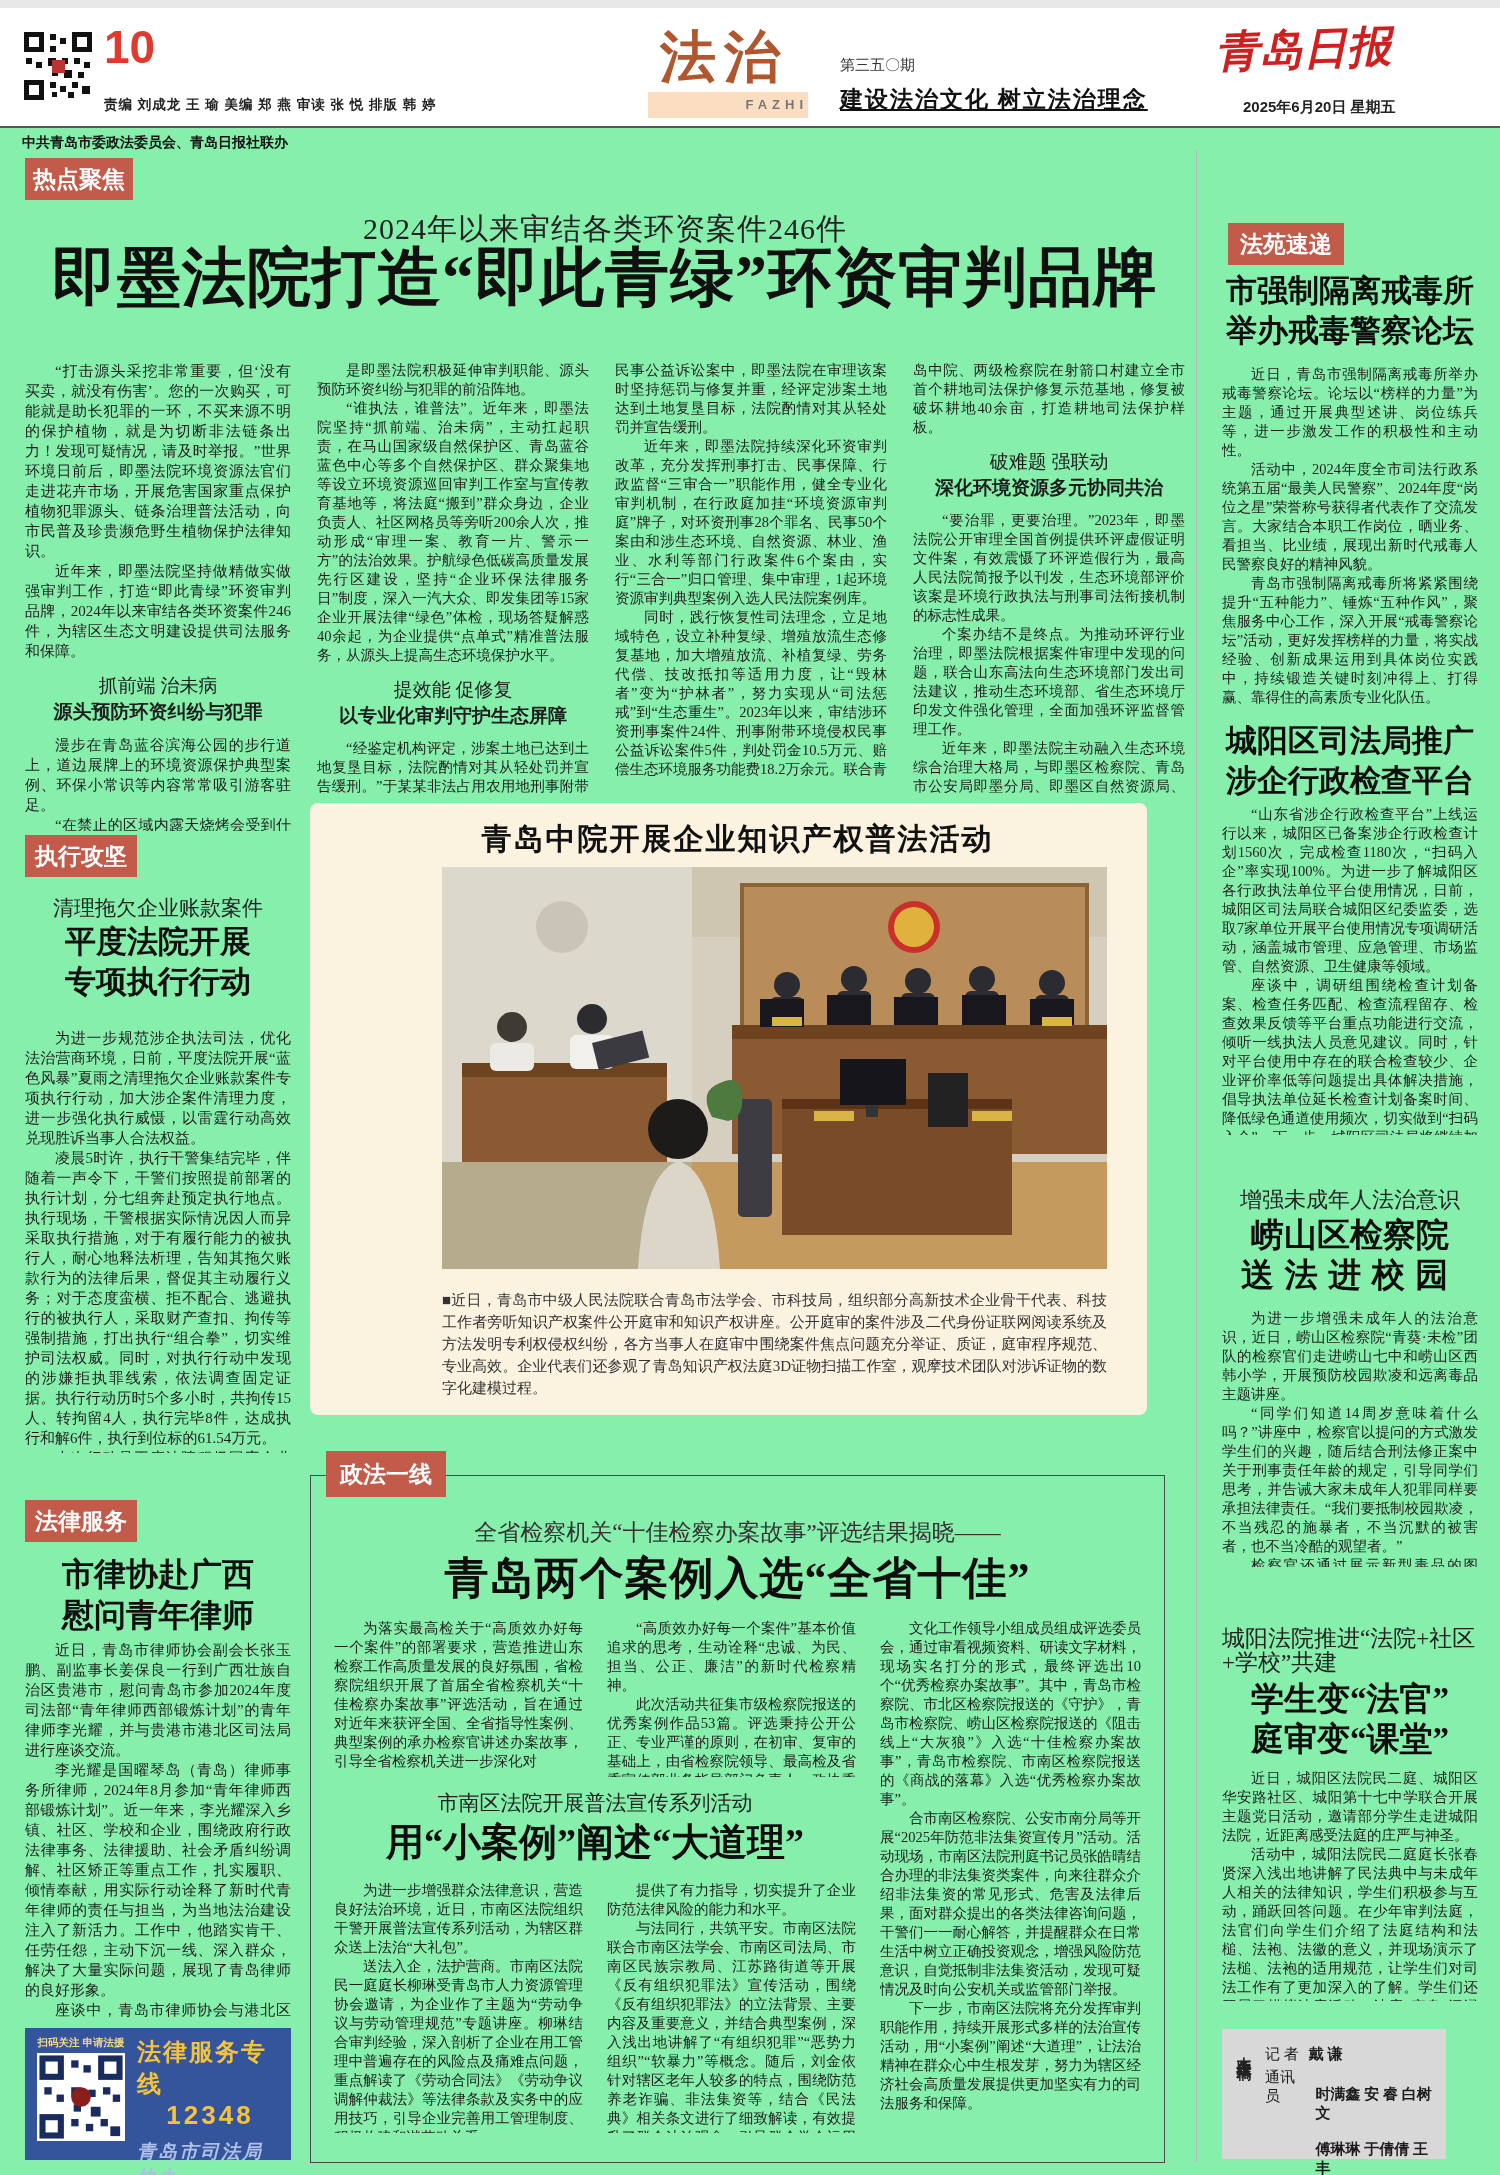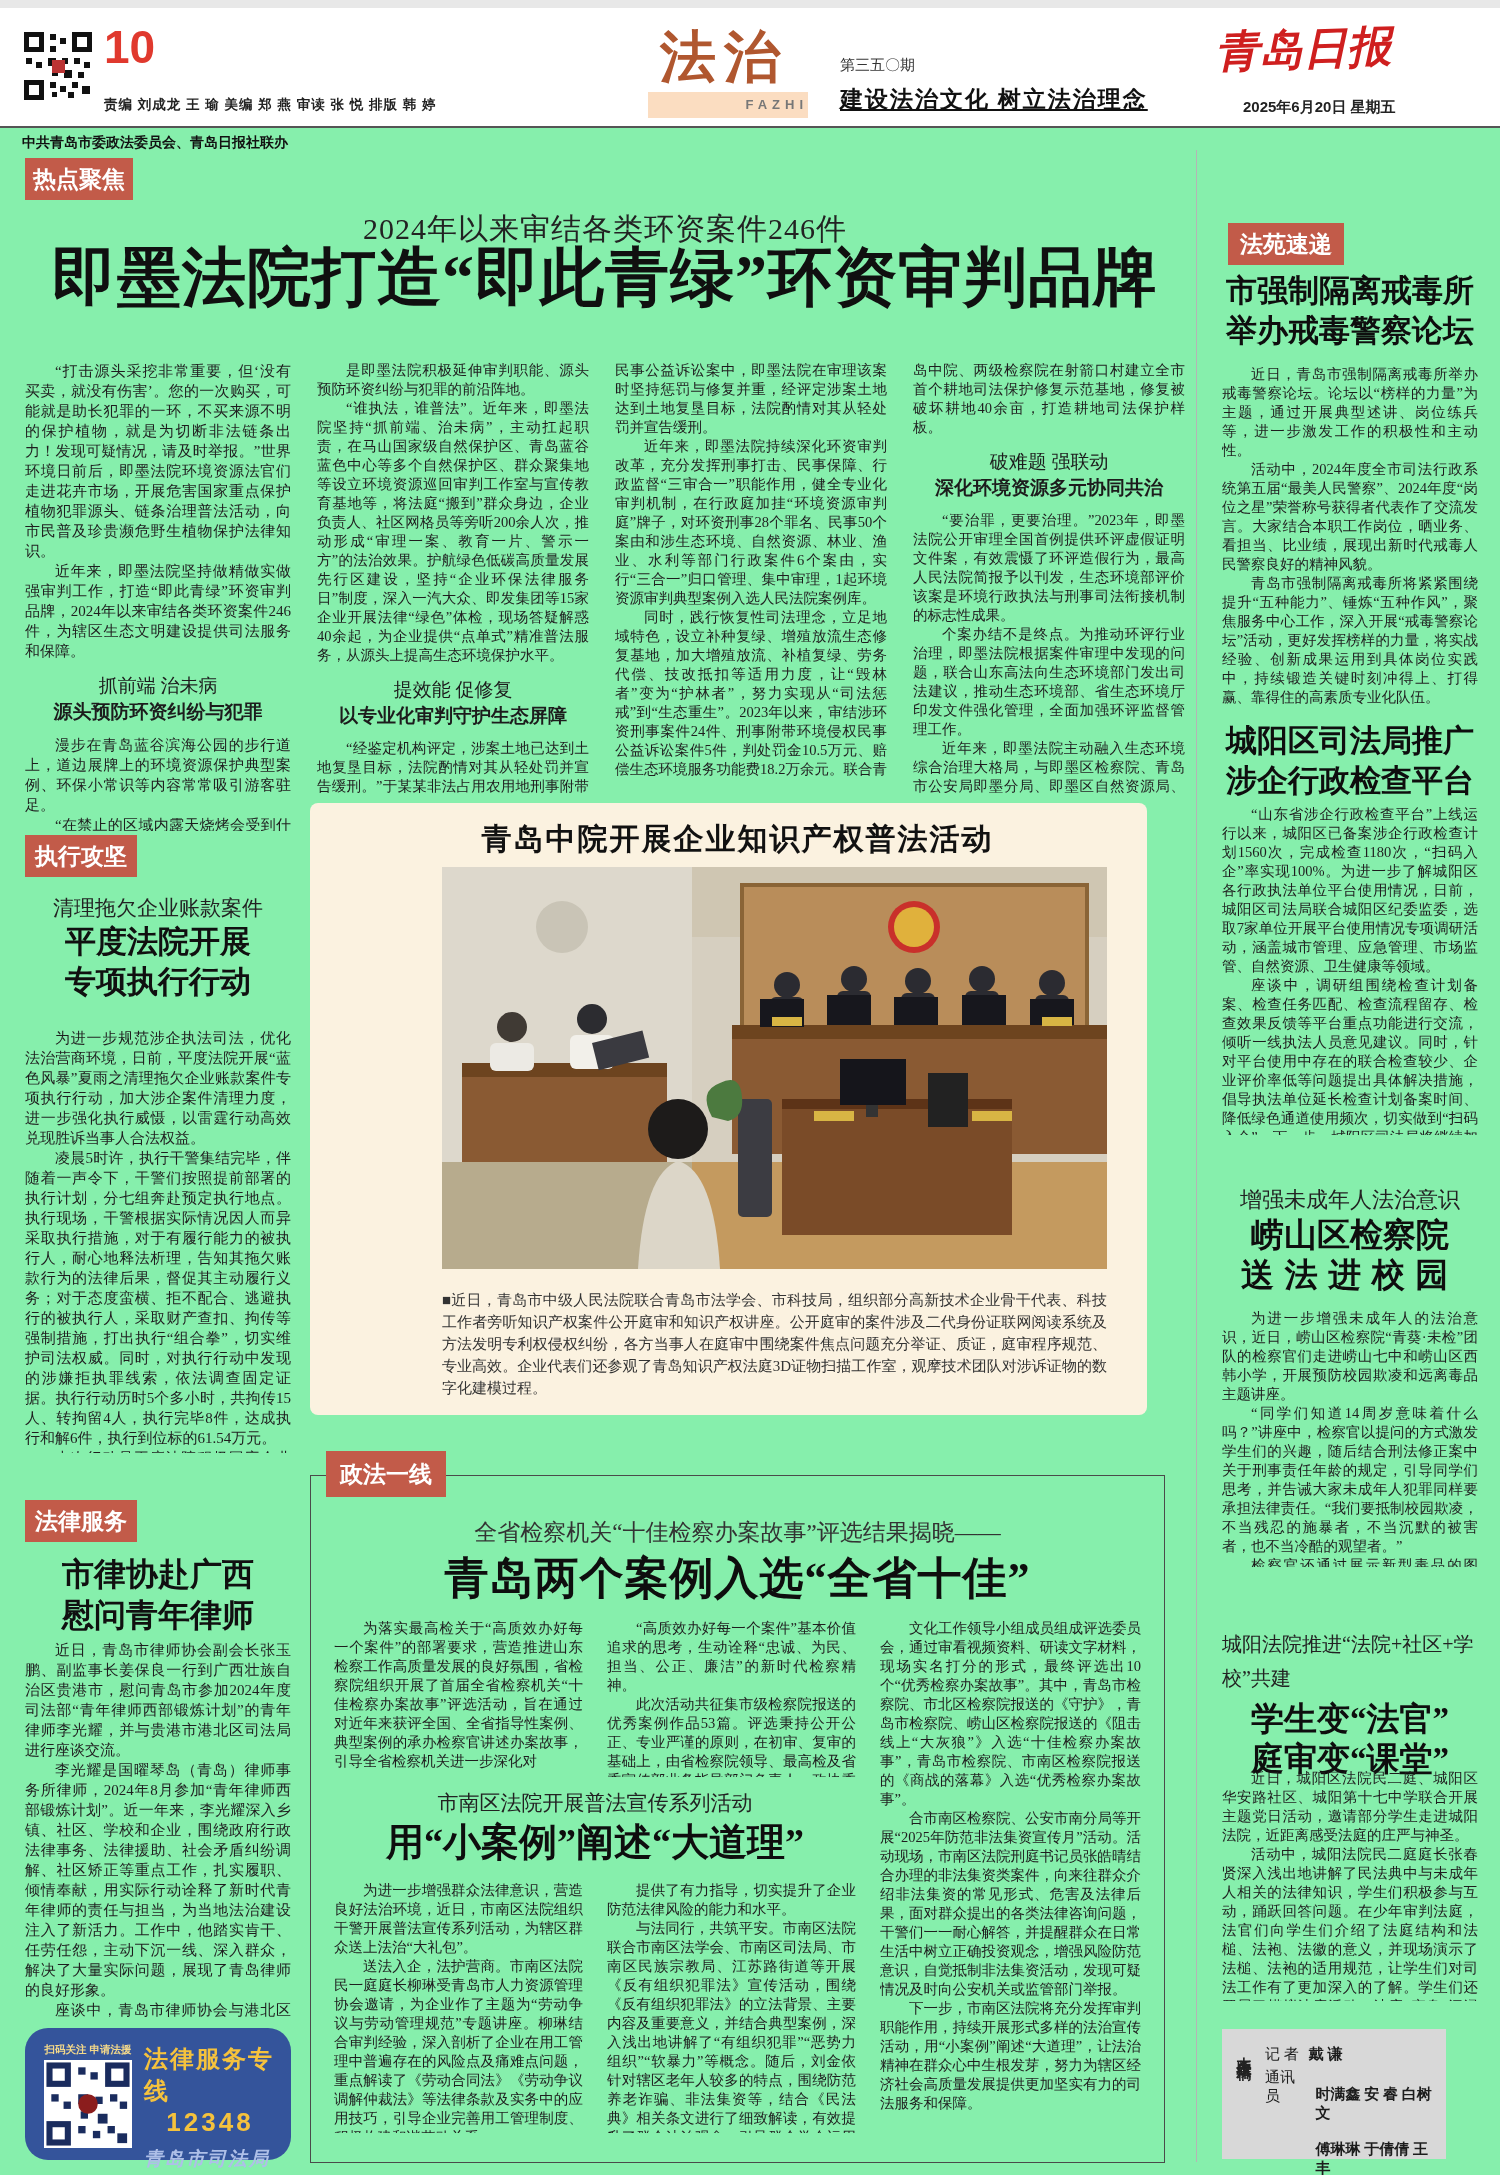--- a/index.html
+++ b/index.html
@@ -47,21 +47,21 @@
   .fl2-head{font:700 38px "Liberation Serif",serif;color:#0e0e0e;text-align:center;}
   
   .sb-head{font:700 31px "Liberation Serif",serif;text-align:center;line-height:40px;color:#0e0e0e;}
   .sb-kick{font:400 22px "Liberation Serif",serif;text-align:center;color:#222;}
   .spread{letter-spacing:.32em;}
   .credits{background:#d8d8d8;display:flex;gap:12px;padding:16px 12px;box-sizing:border-box;}
   .cr-label{writing-mode:vertical-rl;font:700 15px "Liberation Sans",sans-serif;letter-spacing:3px;color:#222;}
   .cr-row{display:flex;gap:10px;font:15px "Liberation Serif",serif;margin-bottom:4px;}
   .cr-row .nm{font-weight:700;white-space:pre-line;}
   
-  .hotline{background:#34549b;display:flex;padding:15px;box-sizing:border-box;gap:8px;border-radius:23px;}
+  .hotline{background:#34549b;display:flex;padding:8px;box-sizing:border-box;gap:8px;}
   .hl-left{width:96px;display:flex;flex-direction:column;align-items:center;}
   .hl-scan{color:#f4d98a;font:700 10.5px "Liberation Sans",sans-serif;margin-bottom:3px;white-space:nowrap;}
   .hl-right{flex:1;display:flex;flex-direction:column;align-items:center;}
   .hl-line1{color:#f5c23d;font:700 24px "Liberation Serif",serif;letter-spacing:2px;}
   .hl-num{color:#f5c23d;font:700 26px "Liberation Sans",sans-serif;letter-spacing:3px;}
   .hl-stripe{height:5px;background:#fff;width:100%;margin:4px 0;}
   .hl-footer{color:#aebfe8;font:700 19px "Liberation Serif",serif;font-style:italic;letter-spacing:2px;}
   .vrule{background:#b5b5b5;width:1px;}
 </style>
 </head>
@@ -352,21 +352,21 @@
       <span>崂山区检察院</span><br>
       <span class="spread">送法进校园</span>
     </div>
     <div class="abs btxt sm oh" style="left:0;top:1086px;width:256px;height:258px;">
         <p>为进一步增强未成年人的法治意识，近日，崂山区检察院“青葵·未检”团队的检察官们走进崂山七中和崂山区西韩小学，开展预防校园欺凌和远离毒品主题讲座。</p>
         <p>“同学们知道14周岁意味着什么吗？”讲座中，检察官以提问的方式激发学生们的兴趣，随后结合刑法修正案中关于刑事责任年龄的规定，引导同学们思考，并告诫大家未成年人犯罪同样要承担法律责任。“我们要抵制校园欺凌，不当残忍的施暴者，不当沉默的被害者，也不当冷酷的观望者。”</p>
         <p>检察官还通过展示新型毒品的图片、讲解毒品的危害等，向大家普及了毒品相关知识，使学生们进一步认识毒品的严重危害，并揭露毒品犯罪年龄低龄化、种类隐蔽化的新趋势，告诫学生们要警惕陌生人给的物品，抵制不良诱惑。</p>
       </div>
 
     <div class="abs" style="left:0;top:1404px;width:256px;">
-      <div class="sb-kick" style="font-size:20px;line-height:34px;text-align:left;">城阳法院推进“法院+社区+学校”共建</div>
+      <div class="sb-kick" style="font-size:23px;line-height:24px;text-align:left;">城阳法院推进“法院+社区+学校”共建</div>
       <div class="sb-head" style="font-size:33px;margin-top:4px;">
         <span>学生变“法官”</span><br>
         <span>庭审变“课堂”</span>
       </div>
     </div>
     <div class="abs btxt sm oh" style="left:0;top:1546px;width:256px;height:232px;">
         <p>近日，城阳区法院民二庭、城阳区华安路社区、城阳第十七中学联合开展主题党日活动，邀请部分学生走进城阳法院，近距离感受法庭的庄严与神圣。</p>
         <p>活动中，城阳法院民二庭庭长张春贤深入浅出地讲解了民法典中与未成年人相关的法律知识，学生们积极参与互动，踊跃回答问题。在少年审判法庭，法官们向学生们介绍了法庭结构和法槌、法袍、法徽的意义，并现场演示了法槌、法袍的适用规范，让学生们对司法工作有了更加深入的了解。学生们还开展了模拟法庭活动，法庭“变身”沉浸式普法课堂，促进法治种子在未成年人心里生根发芽。</p>
       </div>
 

